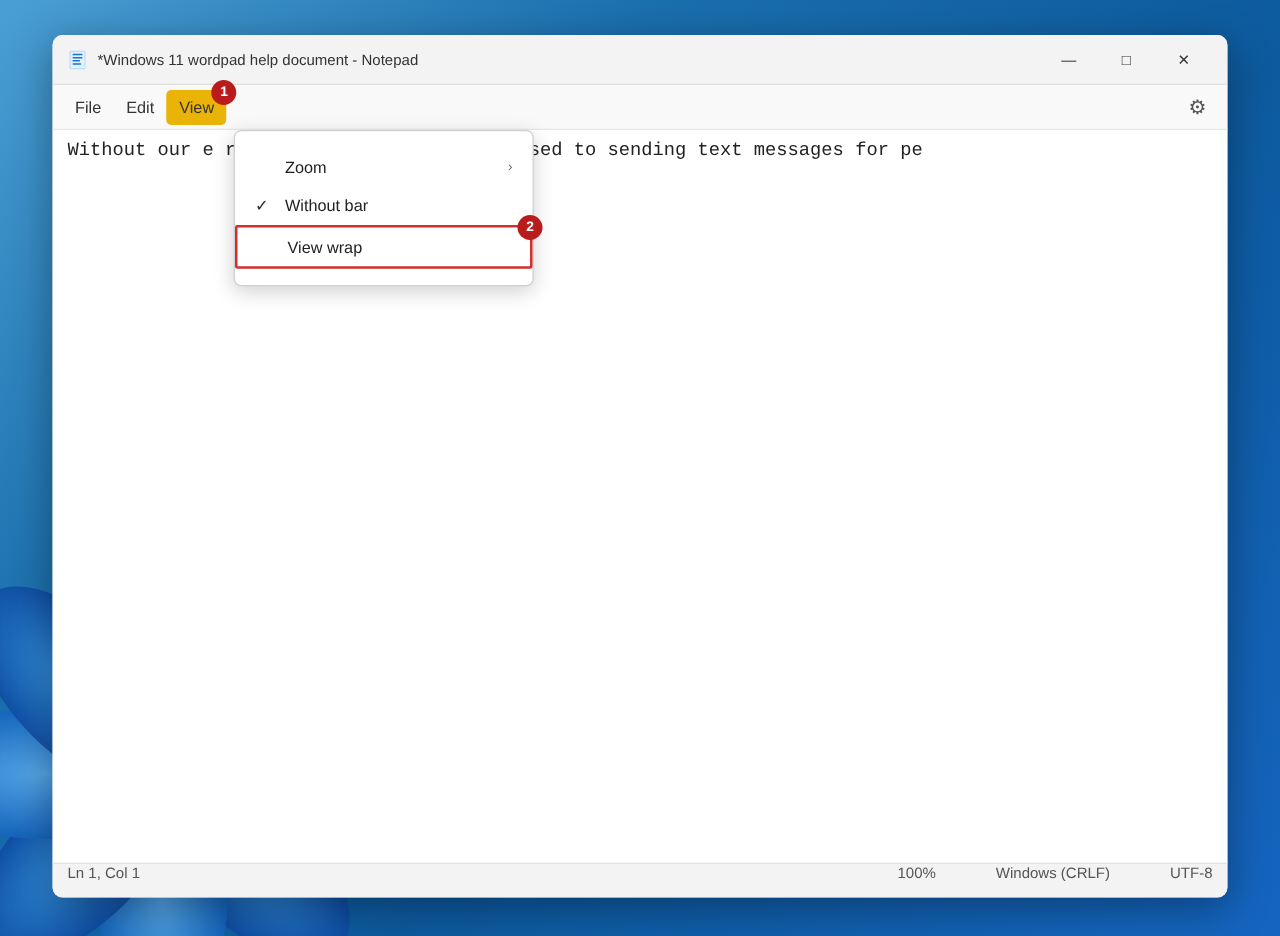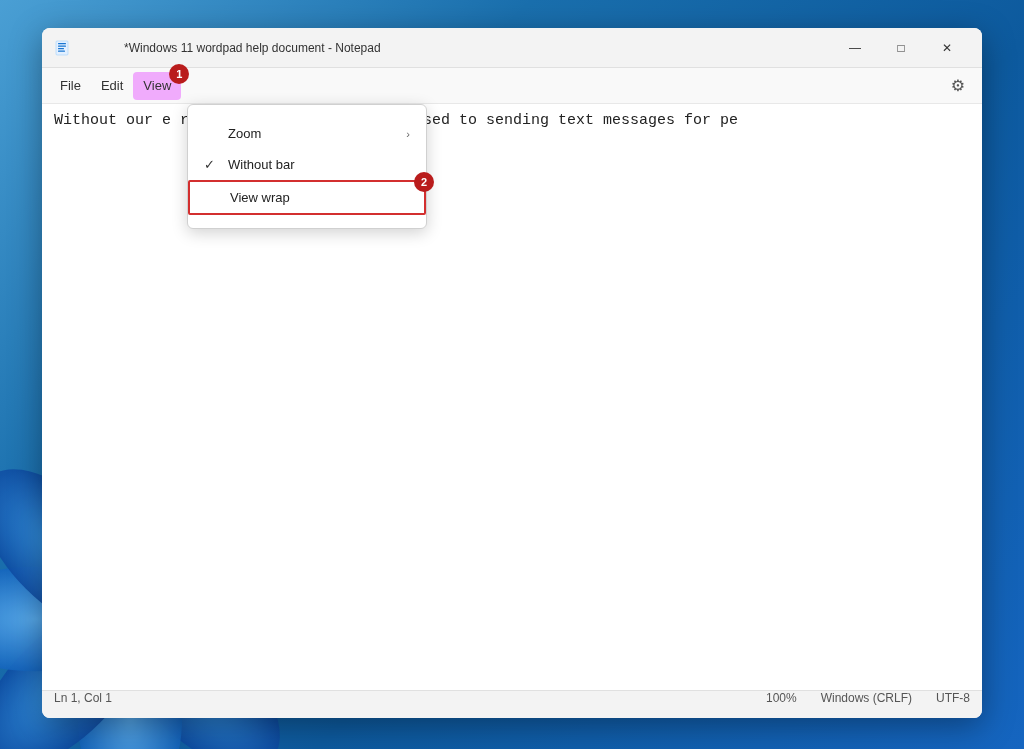--- a/index.html
+++ b/index.html
@@ -32,21 +32,20 @@
     
     .title-bar {
       height: 40px;
       background: #f3f3f3;
       display: flex;
       align-items: center;
       padding: 0 12px;
       border-bottom: 1px solid #e0e0e0;
       flex-shrink: 0;
       position: relative;
-      gap: 46px;
     }
 
     .title-bar-icon {
       width: 16px;
       height: 16px;
       margin-right: 8px;
       flex-shrink: 0;
     }
 
     .title-bar-text {
@@ -92,21 +91,21 @@
       font-size: 13px;
       color: #333;
       cursor: pointer;
       border-radius: 4px;
       height: 28px;
       display: flex;
       align-items: center;
     }
 
     .menu-item.active {
-      background: #f0abfc;
+      background: #eab308;
     }
 
     .menu-settings {
       margin-left: auto;
       width: 32px;
       height: 32px;
       display: flex;
       align-items: center;
       justify-content: center;
       cursor: pointer;
@@ -166,21 +165,21 @@
       color: #555;
       flex-shrink: 0;
     }
 
     .status-item {
       margin-right: auto;
     }
 
     .status-right {
       display: flex;
-      gap: 24px;
+      gap: 48px;
     }
 
     
     .dropdown-menu {
       position: absolute;
       top: 36px;
       left: 145px;
       width: 240px;
       background: white;
       border: 1px solid #d0d0d0;

